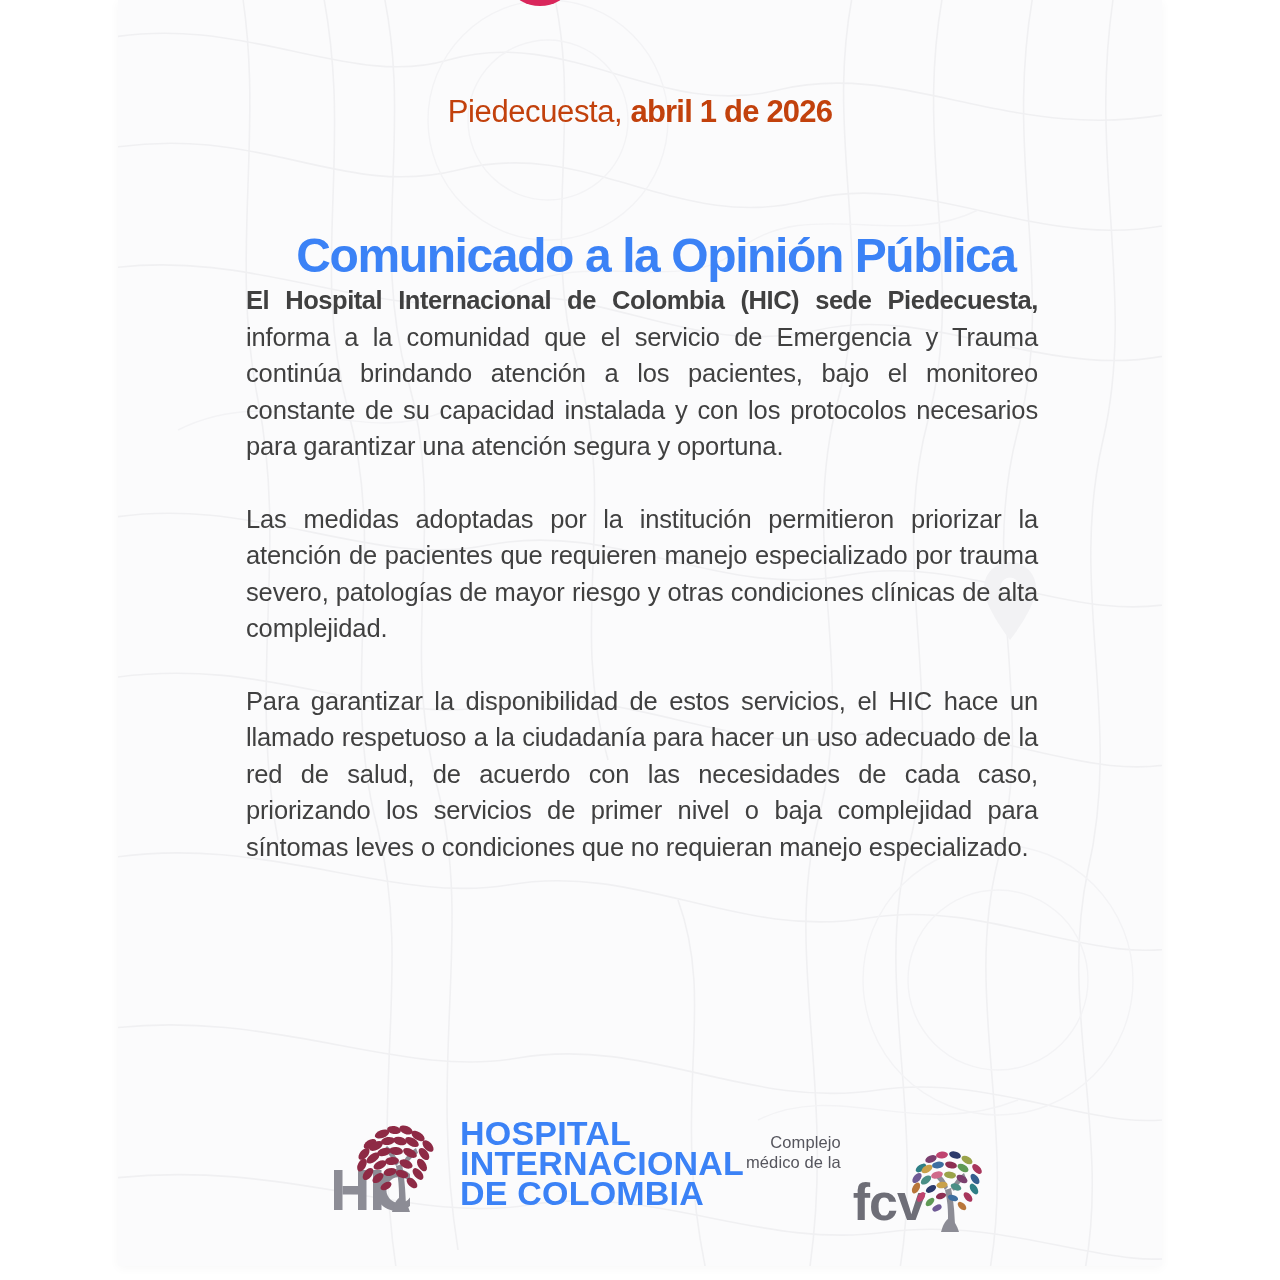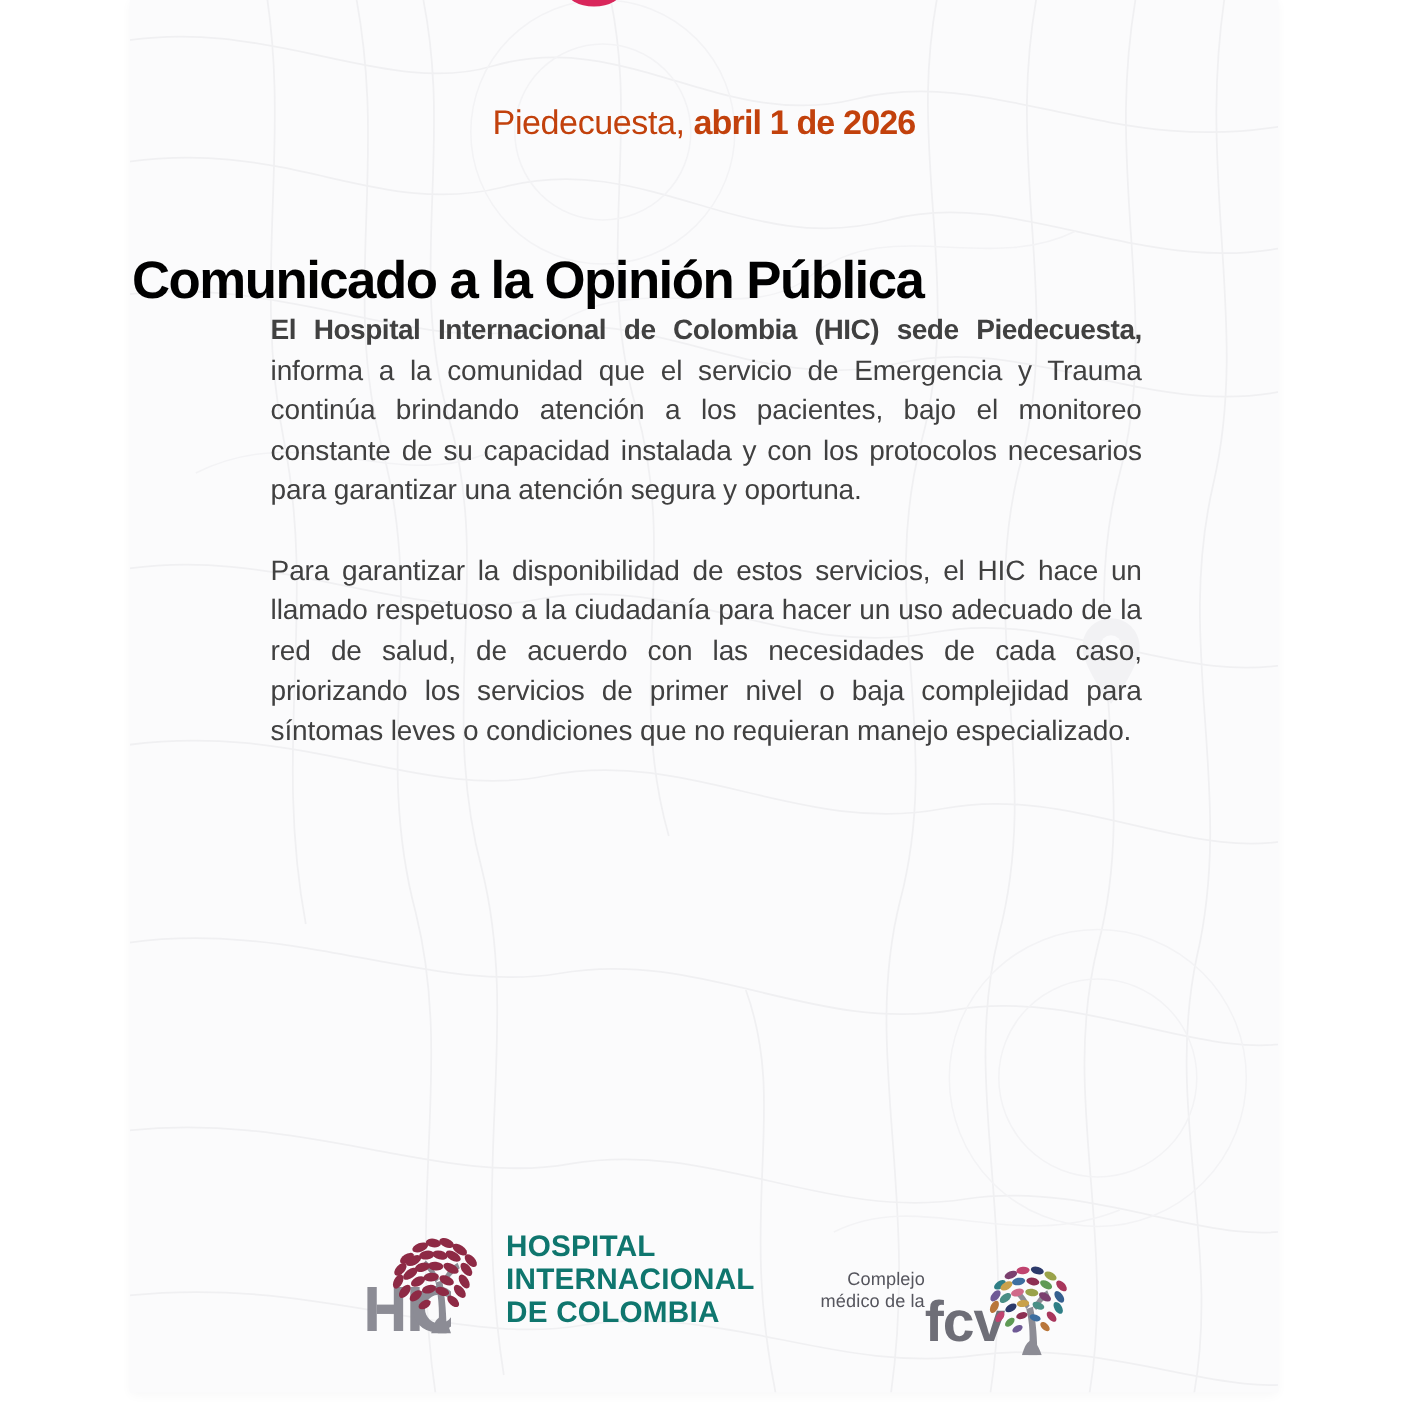--- a/index.html
+++ b/index.html
@@ -82,26 +82,27 @@
     font-size: 31px;
     letter-spacing: -0.4px;
     color: #c2410c;
     font-weight: 400;
   }
   .dateline .bold { font-weight: 700; letter-spacing: -0.8px; }
 
   .headline {
     position: absolute;
     top: 196px;
-    left: 2px;
+    left: 16px;
     width: 100%;
+    text-align: center;
     font-size: 48px;
     font-weight: 700;
     letter-spacing: -1.4px;
-    color: #000000;
+    color: #3b82f6;
   }
 
   .body {
     position: absolute;
     left: 128px;
     top: 282px;
     width: 792px;
     color: #404040;
     font-size: 25.5px;
     line-height: 36.5px;
@@ -126,35 +127,35 @@
   .logo-hic {
     position: absolute;
     left: 214px;
     top: 12px;
     display: flex;
     align-items: flex-end;
     gap: 10px;
   }
   .hic-mark { width: 118px; height: 106px; display:block; }
   .hic-words {
-    font-size: 27px;
+    font-size: 34px;
     font-weight: 700;
     line-height: 30px;
-    color: #0f766e;
+    color: #3b82f6;
     letter-spacing: 0.2px;
     padding-bottom: 6px;
   }
 
   .logo-fcv {
     position: absolute;
     left: 628px;
     top: 36px;
     display: flex;
-    align-items: center;
-    gap: 0;
+    align-items: flex-start;
+    gap: 12px;
   }
   .fcv-caption {
     font-size: 16.5px;
     line-height: 20px;
     color: #55555d;
     text-align: right;
     padding-bottom: 14px;
     letter-spacing: 0.1px;
   }
   .fcv-lockup { position: relative; width: 138px; height: 96px; }
@@ -233,20 +234,23 @@
         <span class="bold">abril 1 de 2026</span>
       </div>
 
       <h1 class="headline">Comunicado a la Opinión Pública</h1>
 
       <div class="body">
         <p class="para p1 lead-gap">
           <b>El Hospital Internacional de Colombia (HIC) sede Piedecuesta,</b><span> informa a la comunidad que el servicio de Emergencia y Trauma continúa brindando atención a los pacientes, bajo el monitoreo constante de su capacidad instalada y con los protocolos necesarios para garantizar una atención segura y oportuna.</span>
         </p>
         <p class="para lead-gap">
+          <span>Las medidas adoptadas por la institución permitieron priorizar la atención de pacientes que requieren manejo especializado por trauma severo, patologías de mayor riesgo y otras condiciones clínicas de alta complejidad.</span>
+        </p>
+        <p class="para lead-gap">
           <span>Para garantizar la disponibilidad de estos servicios, el HIC hace un llamado respetuoso a la ciudadanía para hacer un uso adecuado de la red de salud, de acuerdo con las necesidades de cada caso, priorizando los servicios de primer nivel o baja complejidad para síntomas leves o condiciones que no requieran manejo especializado.</span>
         </p>
       </div>
 
       <div class="footer">
 
         <div class="logo-hic">
           <div class="hic-mark">
             <svg viewBox="0 0 118 106" xmlns="http://www.w3.org/2000/svg">
 

